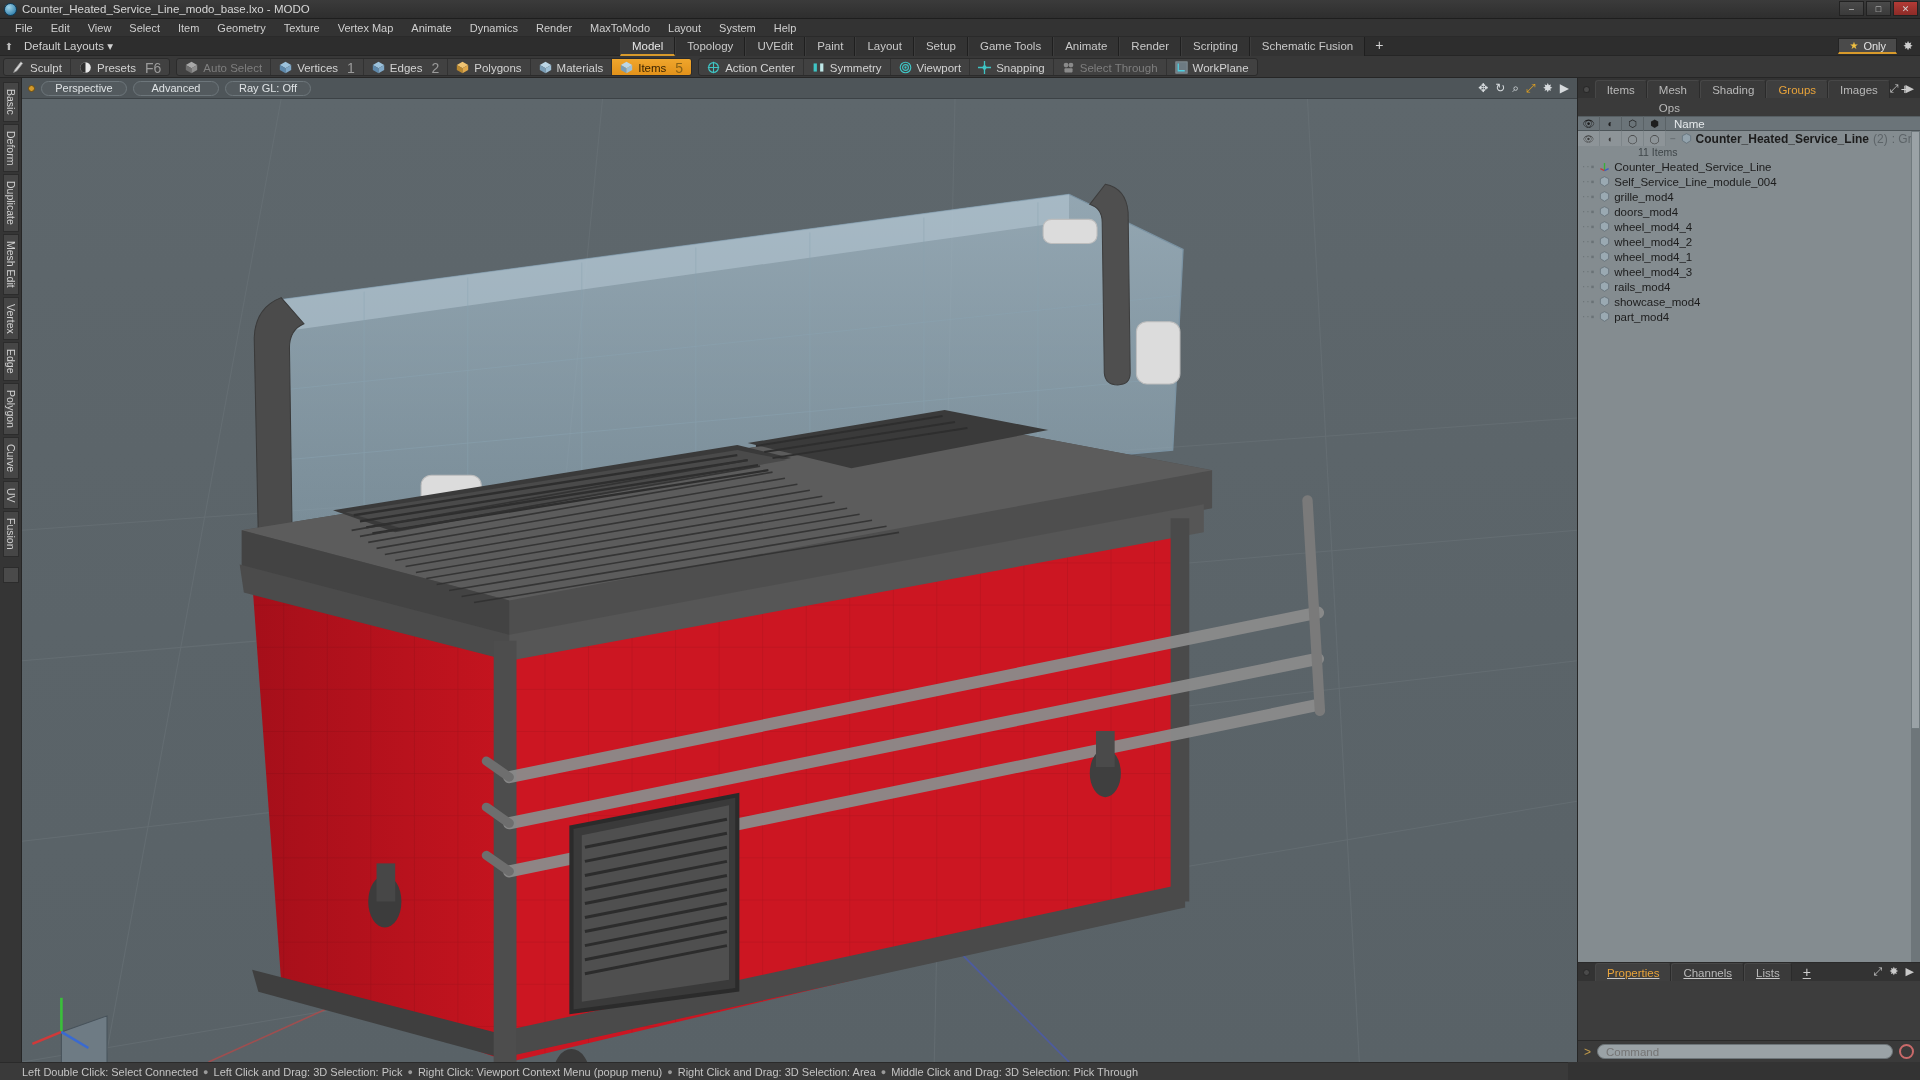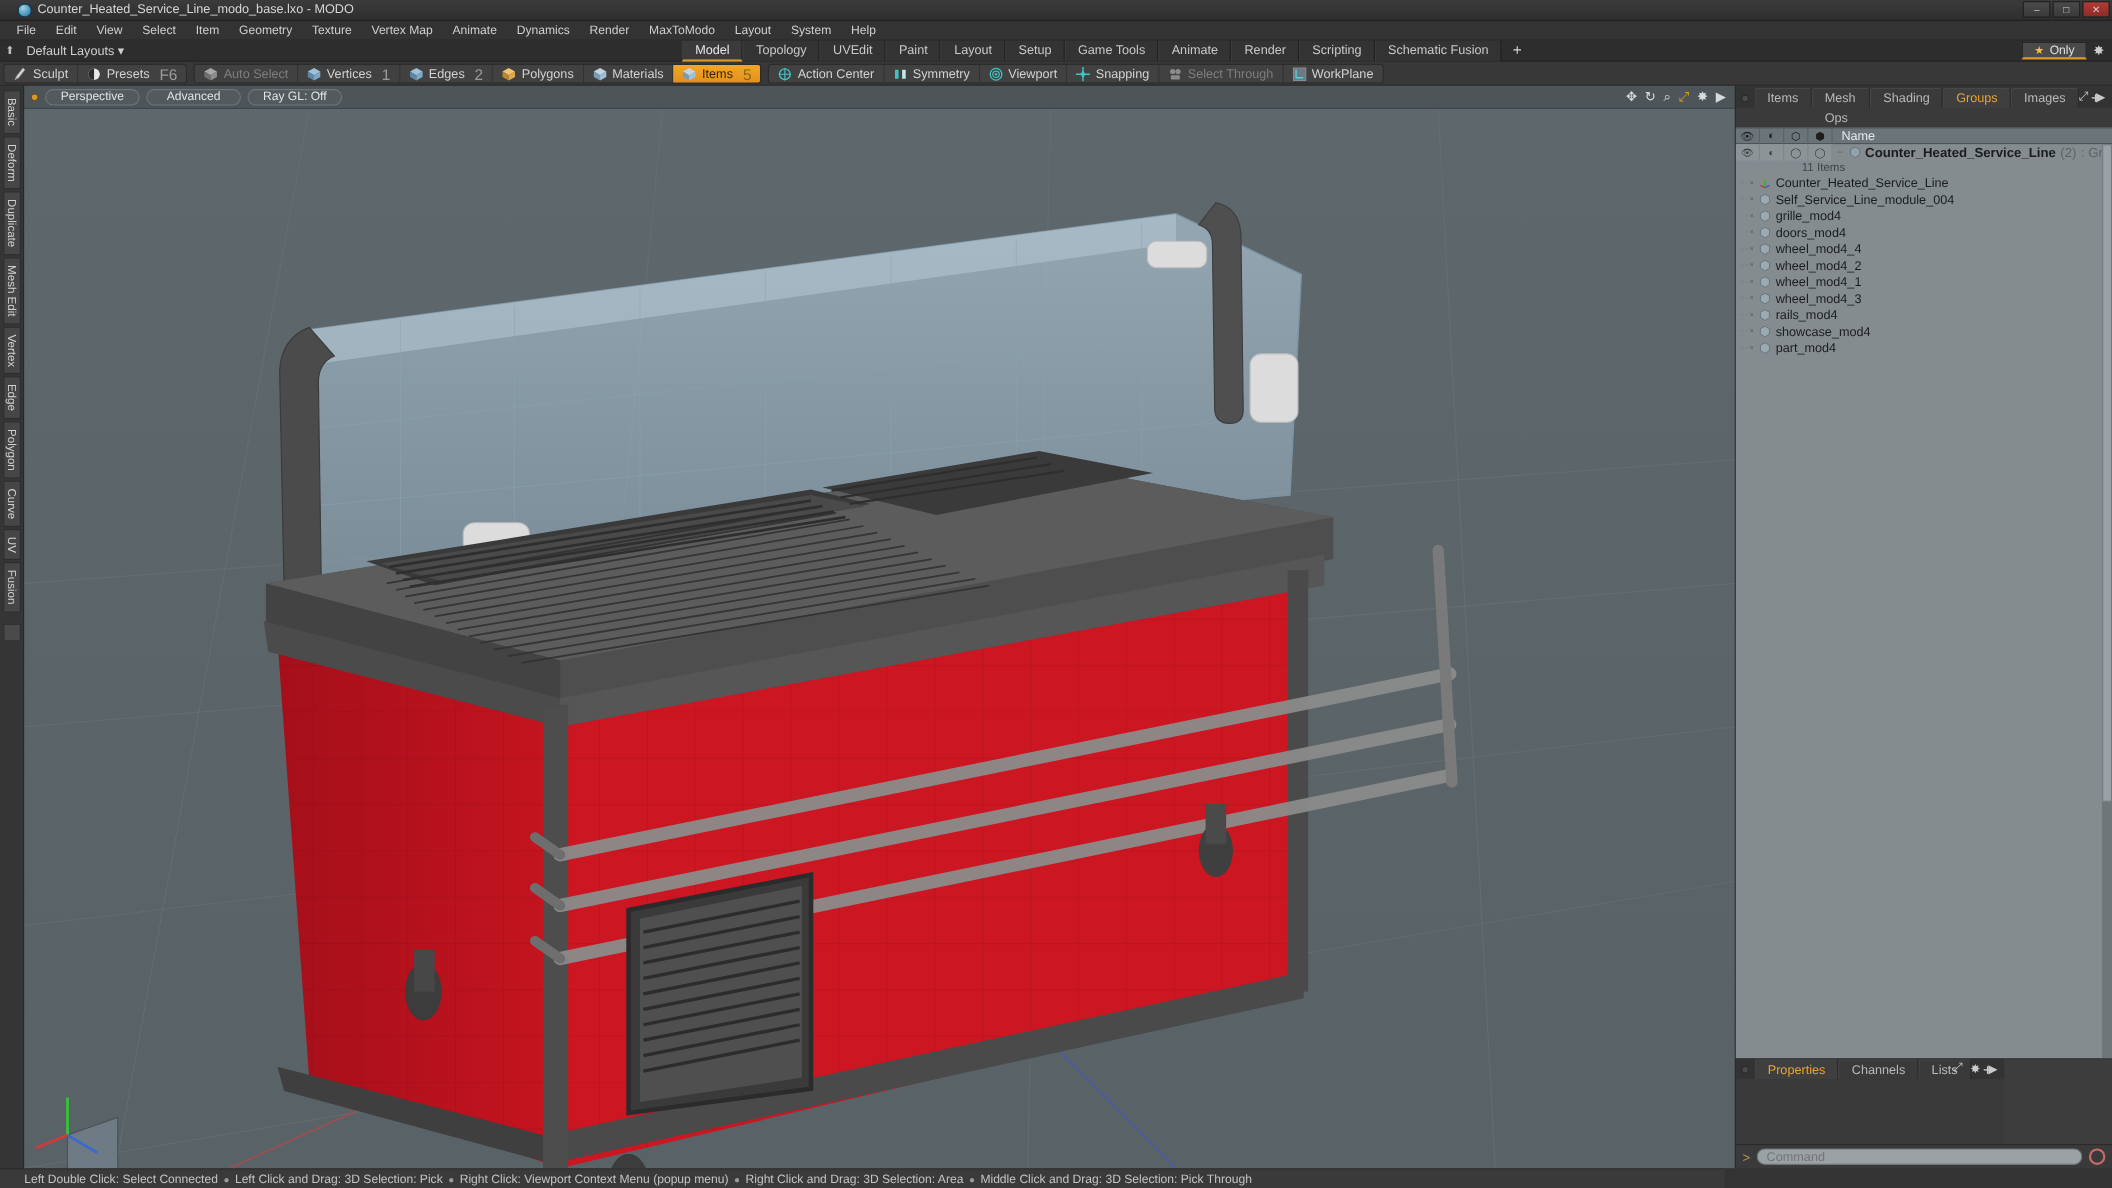--- a/index.html
+++ b/index.html
@@ -8,21 +8,21 @@
     background:#2b2b2b;
     font-family:"Liberation Sans", sans-serif;
     font-size:12px; color:#c8c8c8;
     -webkit-font-smoothing: antialiased;
   }
   #app { width:1920px; height:1080px; position:relative; display:flex; flex-direction:column; background:#333333; }
 
   
   .titlebar {
     height:19px; background:linear-gradient(#3b3b3b,#2e2e2e);
-    display:flex; align-items:center; padding-left:16px;
+    display:flex; align-items:center; padding-left:4px;
     border-bottom:1px solid #1e1e1e; position:relative;
   }
   .titlebar .app-ico {
     width:13px;height:13px;border-radius:50%;
     background:radial-gradient(circle at 35% 30%, #9fd3e8, #1a6d9e);
     margin-right:5px; flex:0 0 auto;
     border:1px solid #0d3d5c;
   }
   .titlebar .ttl { font-size:11.5px; color:#d6d6d6; white-space:nowrap; }
   .winbtns { position:absolute; right:2px; top:1px; display:flex; gap:2px; }
@@ -140,21 +140,21 @@
                   font-size:11.5px; color:#1c1c1c; white-space:nowrap; }
   .grouprow .tlabel { font-weight:bold; font-size:12px; }
   .dimtxt { color:#5d6468; font-weight:normal; }
   .subcount { font-size:10.5px; color:#3f4649; padding-left:60px; height:13px; line-height:13px;}
   .ico-mesh { width:11px;height:11px; flex:0 0 auto; }
   .child-ind { padding-left:86px; display:flex; align-items:center; gap:3px;}
   .dashline { color:#6a7276; font-size:10px; letter-spacing:1px;}
   .tree-scroll { position:absolute; right:0; top:0; width:9px; height:100%; background:#6e767a; }
   .tree-scroll i { display:block; width:9px; height:72%; background:#9aa2a6; border:1px solid #707a7e;}
 
-  .rp-bottom { height:78px; background:#3a3a3a; display:flex; flex-direction:row; border-top:1px solid #2a2a2a;}
+  .rp-bottom { height:78px; background:#3a3a3a; display:flex; flex-direction:column; border-top:1px solid #2a2a2a;text-decoration:underline;}
   .rp-b-tabs { height:18px; display:flex; align-items:flex-end; background:#333; position:relative;}
   .rp-b-body { flex:1; background:#3d3d3d; }
 
   
   .cmdbar { height:22px; background:#3a3a3a; display:flex; align-items:center; gap:6px; padding:0 6px;
             border-top:1px solid #2a2a2a;}
   .cmd-arrow { color:#c09a4a; font-size:12px; }
   .cmd-input { flex:1; height:15px; background:#9aa2a6; border:1px solid #6d7579; border-radius:8px;
                font-size:11.5px; color:#3a4144; padding:0 8px; line-height:13px;}
   .cmd-circle { width:15px;height:15px;border-radius:50%; border:2px solid #c96a6a; }

